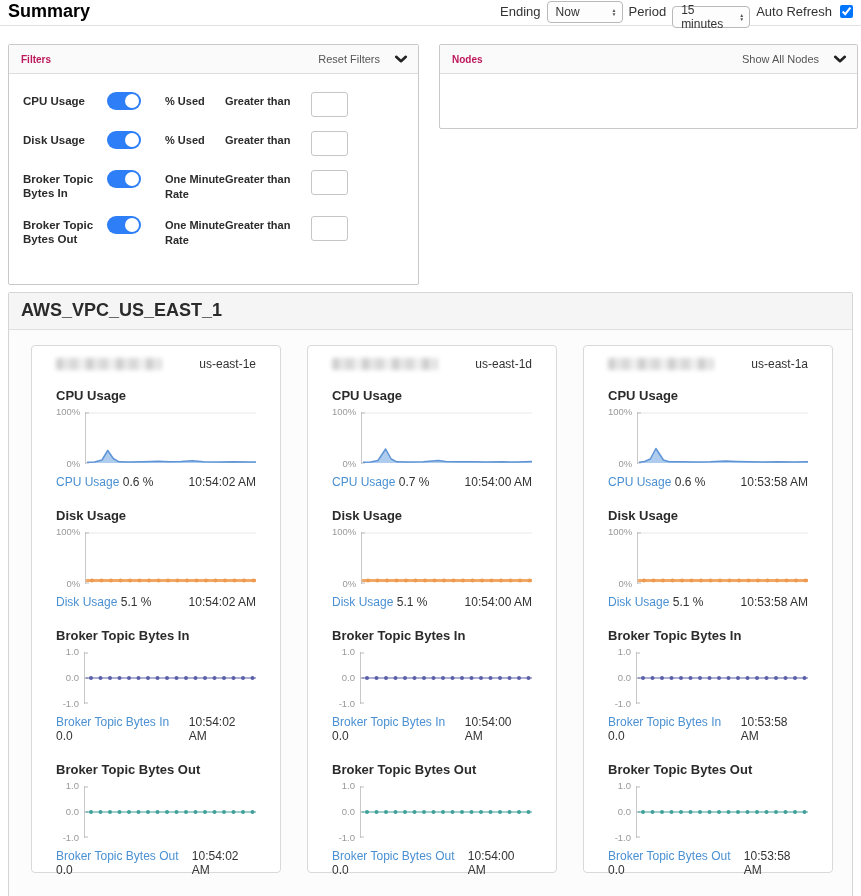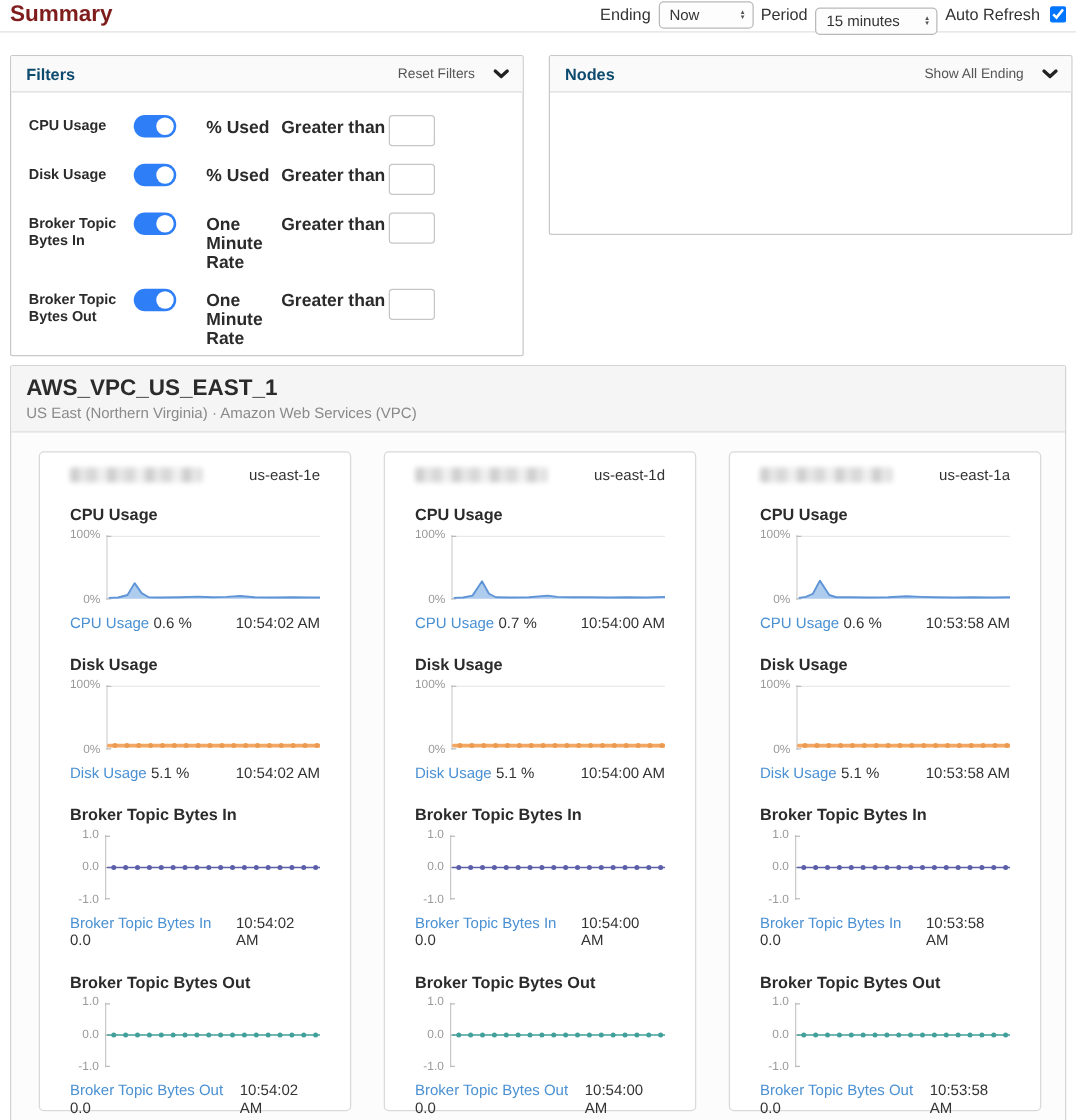--- a/index.html
+++ b/index.html
@@ -2,44 +2,44 @@
 <html><head>
 <meta charset="utf-8">
 <style>
   * { box-sizing: border-box; margin: 0; padding: 0; }
   html,body { background:#fff; }
   body { font-family:"Liberation Sans","DejaVu Sans",sans-serif; color:#333; width:861px; }
   .page { position:relative; width:861px; height:896px; overflow:hidden; background:#fff; }
 
   
   .topbar { display:flex; justify-content:space-between; align-items:center; padding:3px 8px 5px 8px; border-bottom:1px solid #e2e2e2; height:26px; }
-  .page-title { font-size:18px; font-weight:bold; color:#7f1d1d; }
+  .page-title { font-size:18px; font-weight:bold; color:#000000; }
   .topbar-controls { display:flex; align-items:center; gap:6px; font-size:13px; color:#333; }
   .select-box { display:inline-flex; align-items:center; justify-content:space-between; border:1px solid #b9b9b9; border-radius:4px; background:#fdfdfd; height:22px; padding:0 5px 0 8px; font-size:12px; color:#333; cursor:default; }
   .select-box .arrows { display:flex; flex-direction:column; line-height:4px; font-size:5px; color:#555; margin-left:8px; }
   .sel-ending { width:76px; }
-  .sel-period { width:98px;margin-top:10px; }
+  .sel-period { width:78px;margin-top:10px; }
   .topbar-controls input[type=checkbox] { width:13px; height:13px; margin-left:2px; }
 
   
   .panels-area { position:relative; height:256px; }
   .panel { position:absolute; border:1px solid #c9c9c9; background:#fff; border-radius:2px; }
   .panel-filters { left:8px; top:18px; width:411px; height:241px; }
-  .panel-nodes  { left:439px; top:18px; width:419px; height:144px;text-align:right; }
+  .panel-nodes  { left:439px; top:18px; width:419px; height:85px;text-align:right; }
   .panel-header { display:flex; align-items:center; background:#fafafa; border-bottom:1px solid #ddd; height:29px; padding:0 10px 0 12px; }
-  .panel-title { font-size:13px; font-weight:bold; color:#0c4a6e; flex:0 0 auto; }
+  .panel-title { font-size:10px; font-weight:bold; color:#be185d; flex:0 0 auto; }
   .panel-header .spacer { flex:1; }
   .panel-action { font-size:11px; color:#555; margin-right:14px; cursor:pointer; }
   .chev { width:14px; height:14px; cursor:pointer; }
 
   
   .filters-body { padding:8px 0 0 0; }
   .filter-row { display:grid; grid-template-columns:84px 58px 60px 86px 1fr; padding:10px 12px 4px 14px; align-items:start; }
   .filter-label { font-size:11.5px; font-weight:bold; color:#2b2b2b; line-height:14px; padding-top:2px; }
-  .filter-metric, .filter-cond { font-size:14px; font-weight:bold; color:#2b2b2b; line-height:15px; padding-top:2px; }
+  .filter-metric, .filter-cond { font-size:11px; font-weight:bold; color:#2b2b2b; line-height:15px; padding-top:2px; }
   .toggle { position:relative; width:34px; height:18px; border-radius:9px; background:#2e7ef7; display:inline-block; cursor:pointer; }
   .toggle .knob { position:absolute; top:2px; right:2px; width:14px; height:14px; border-radius:50%; background:#fff; }
   .filter-input { width:37px; height:25px; border:1px solid #c6c6c6; border-radius:3px; justify-self:start; font-size:12px; padding:2px 4px; }
 
   
   .nodes-body { padding:10px 12px; }
   .node-box { border:1px solid #c9c9c9; border-radius:4px; padding:7px 12px 8px 12px; height:62px; }
   .node-id { font-family:"Liberation Mono","DejaVu Sans Mono",monospace; font-size:12px; font-weight:bold; color:#2b2b2b; letter-spacing:-0.3px; }
   .redact { background:repeating-linear-gradient(90deg,#cfcfcf 0 7px,#e6e6e6 7px 14px,#d8d8d8 14px 22px,#efefef 22px 30px); filter:blur(2px); border-radius:2px; }
   .node-redact-line1 { display:flex; gap:46px; margin:4px 0 0 24px; }
@@ -145,32 +145,31 @@
           <span class="filter-cond">Greater than</span>
           <input class="filter-input" value="" style="">
         </div>
       </div>
     </div>
 
     <div class="panel panel-nodes">
       <div class="panel-header">
         <span class="panel-title">Nodes</span>
         <span class="spacer"></span>
-        <span class="panel-action">Show All Ending</span>
+        <span class="panel-action">Show All Nodes</span>
         <svg class="chev" viewBox="0 0 16 16">
             <path d="M2.5 5.5 L8 10.5 L13.5 5.5" fill="none" stroke="#222" stroke-width="3" stroke-linecap="round" stroke-linejoin="round"></path>
           </svg>
       </div>
     </div>
   </div>
 
   <div class="section">
     <div class="section-header">
       <div class="section-title">AWS_VPC_US_EAST_1</div>
-      <div class="section-subtitle">US East (Northern Virginia) · Amazon Web Services (VPC)</div>
     </div>
     <div class="cards-row">
 
       <div class="card">
         <div class="card-head">
           <span class="redact name-redact"></span>
           <span class="zone">us-east-1e</span>
         </div>
         <div class="chart-block">
           <div class="chart-title">CPU Usage</div>

